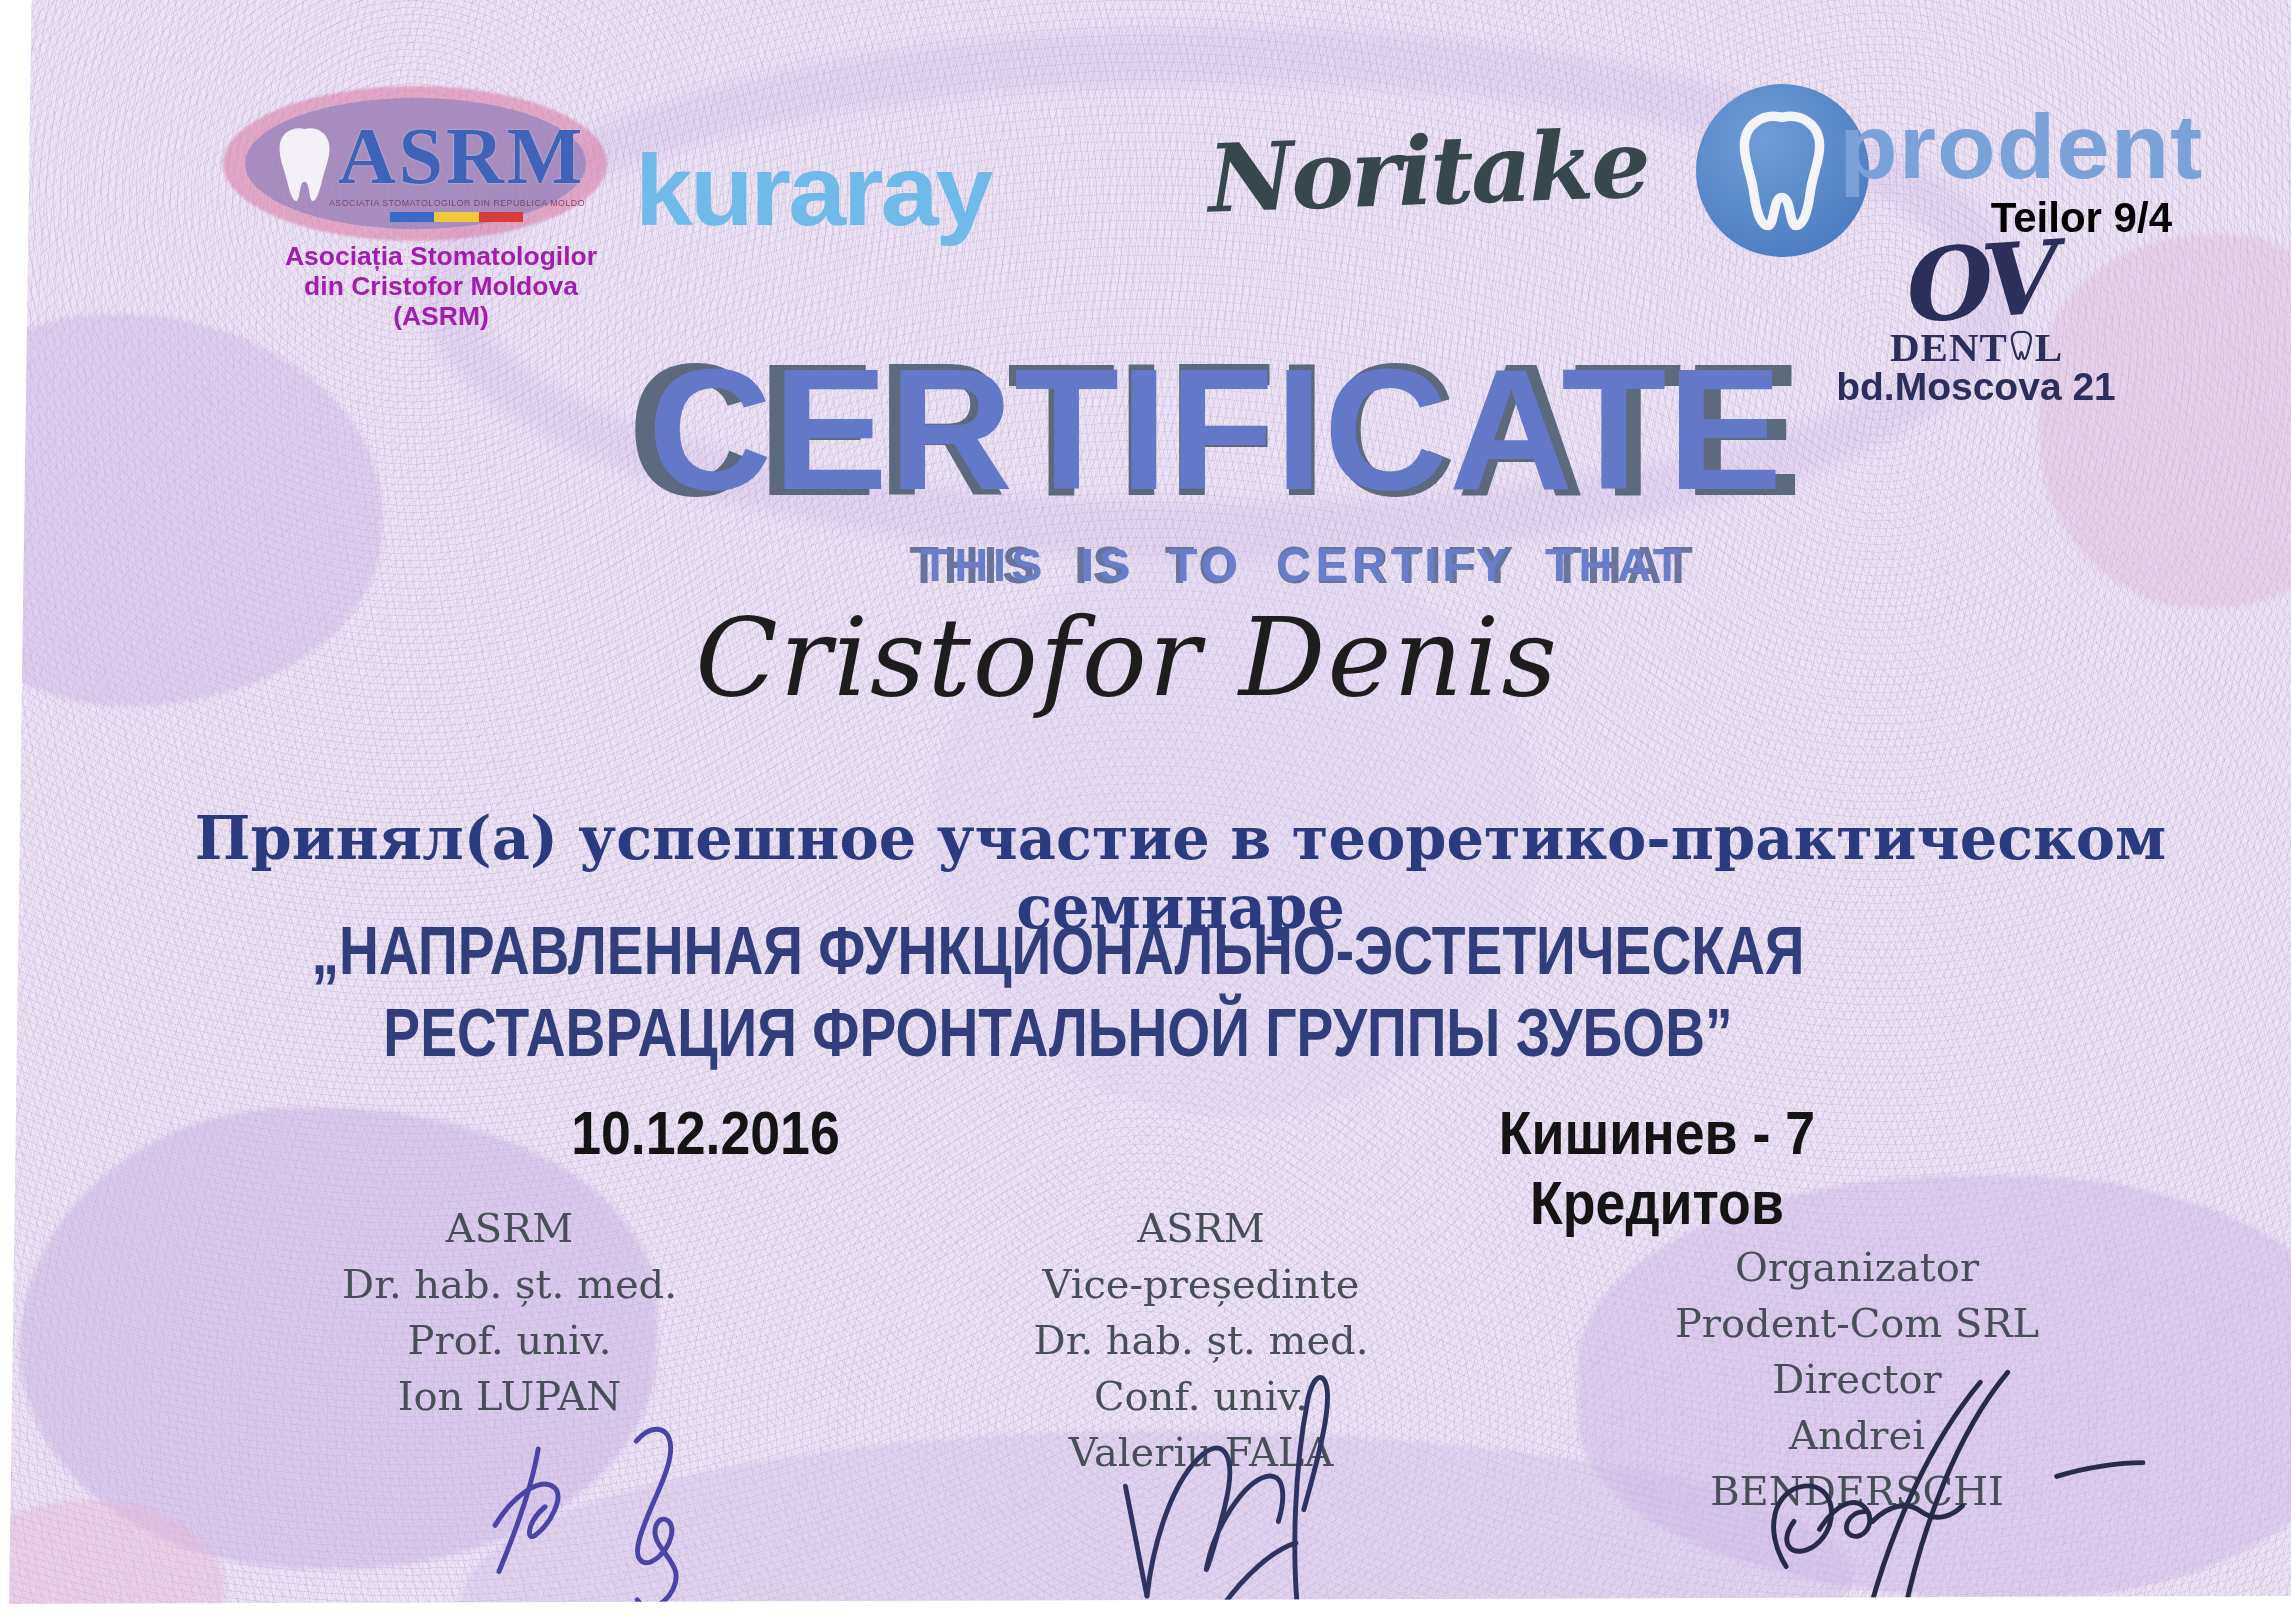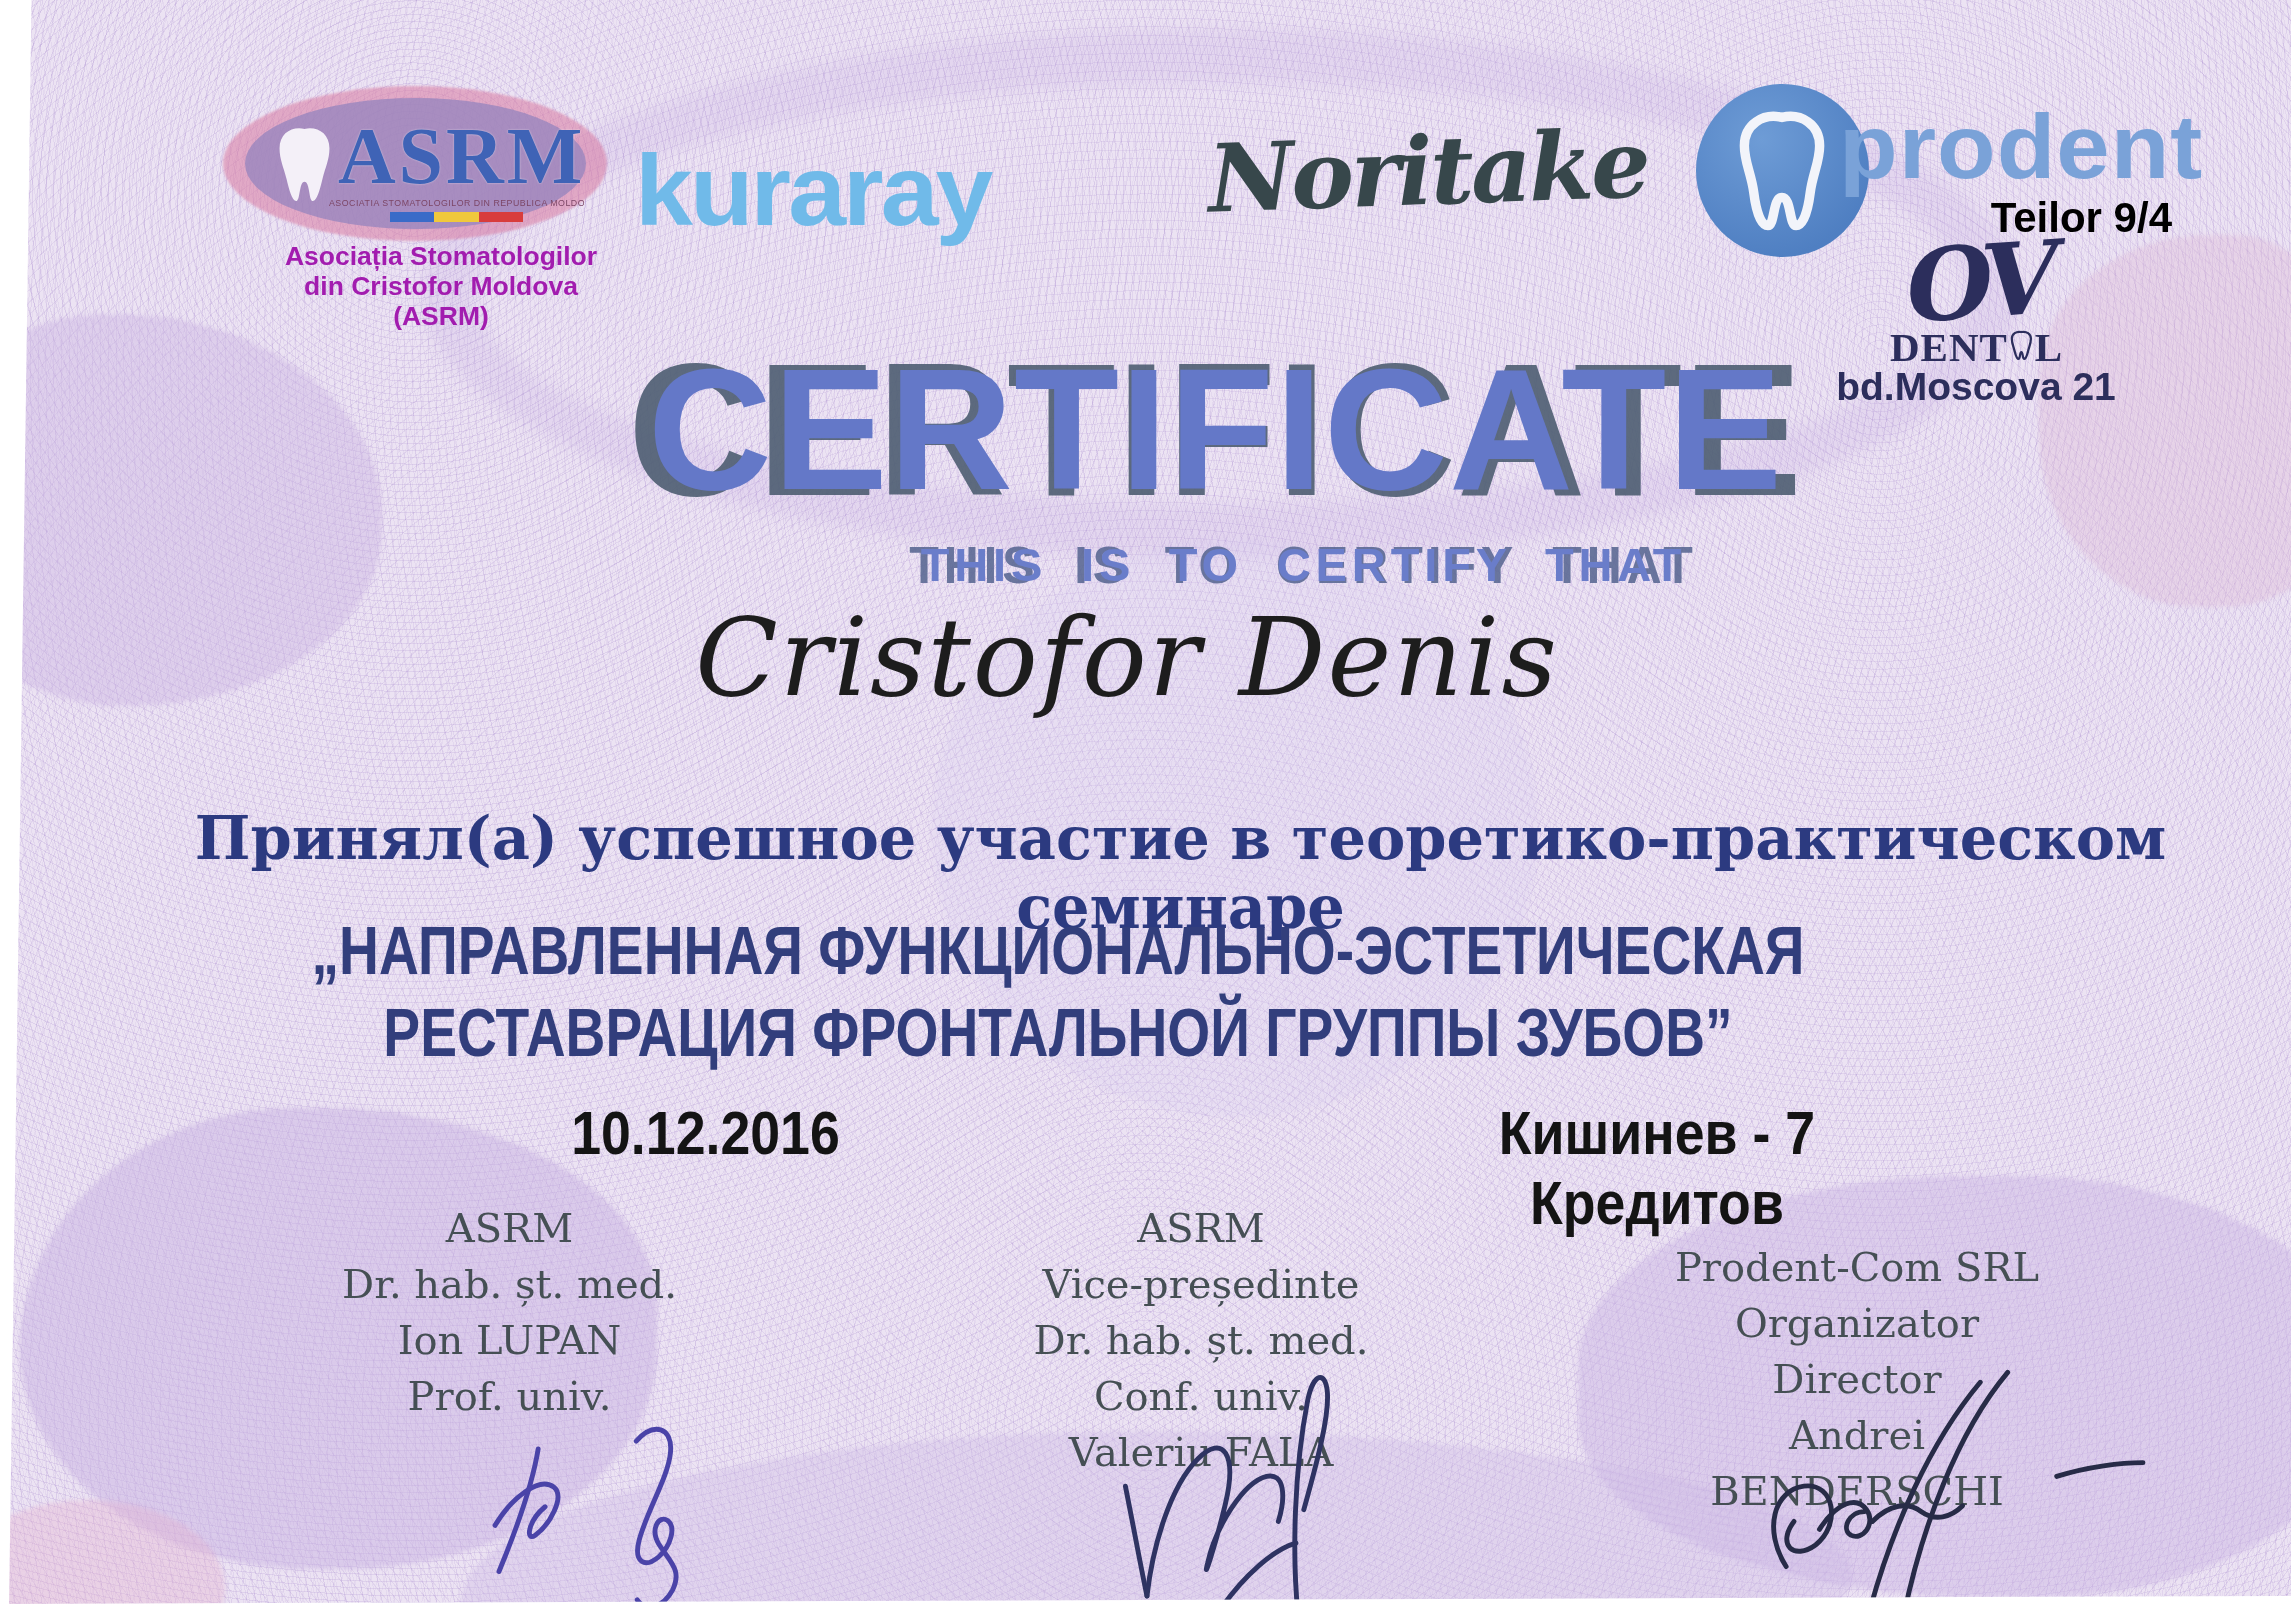--- a/index.html
+++ b/index.html
@@ -189,33 +189,33 @@
   <div class="seminar">
     <div class="sem-line">„НАПРАВЛЕННАЯ ФУНКЦИОНАЛЬНО-ЭСТЕТИЧЕСКАЯ</div>
     <div class="sem-line">РЕСТАВРАЦИЯ ФРОНТАЛЬНОЙ ГРУППЫ ЗУБОВ”</div>
   </div>
   <div class="date-line">10.12.2016</div>
   <div class="credits-line">Кишинев - 7 Кредитов</div>
 
   <div class="sig-col sig-col-left">
     <div>ASRM</div>
     <div>Dr. hab. șt. med.</div>
+    <div>Prof. univ.</div>
     <div>Ion LUPAN</div>
-    <div>Prof. univ.</div>
   </div>
   <div class="sig-col sig-col-mid">
     <div>ASRM</div>
     <div>Vice-președinte</div>
     <div>Dr. hab. șt. med.</div>
     <div>Conf. univ.</div>
     <div>Valeriu FALA</div>
   </div>
   <div class="sig-col sig-col-right">
+    <div>Organizator</div>
     <div>Prodent-Com SRL</div>
-    <div>Organizator</div>
     <div>Director</div>
     <div>Andrei BENDERSCHI</div>
   </div>
 
   <svg class="sig-svg" viewBox="0 0 2338 1654" fill="none" stroke-linecap="round" stroke-linejoin="round">
     <g stroke="#4a43a8" stroke-width="5">
       <path d="M549 1478 C543 1515 526 1562 509 1603"></path>
       <path d="M505 1556 C523 1526 551 1506 565 1517 C577 1527 560 1556 546 1566 C536 1573 538 1552 556 1537"></path>
       <path d="M649 1470 C667 1450 686 1456 684 1481 C682 1506 660 1541 652 1571 C646 1594 658 1600 672 1588 C684 1577 690 1558 681 1551 C672 1545 663 1560 672 1575 C684 1594 696 1602 686 1622 C677 1639 659 1645 650 1632"></path>
     </g>

